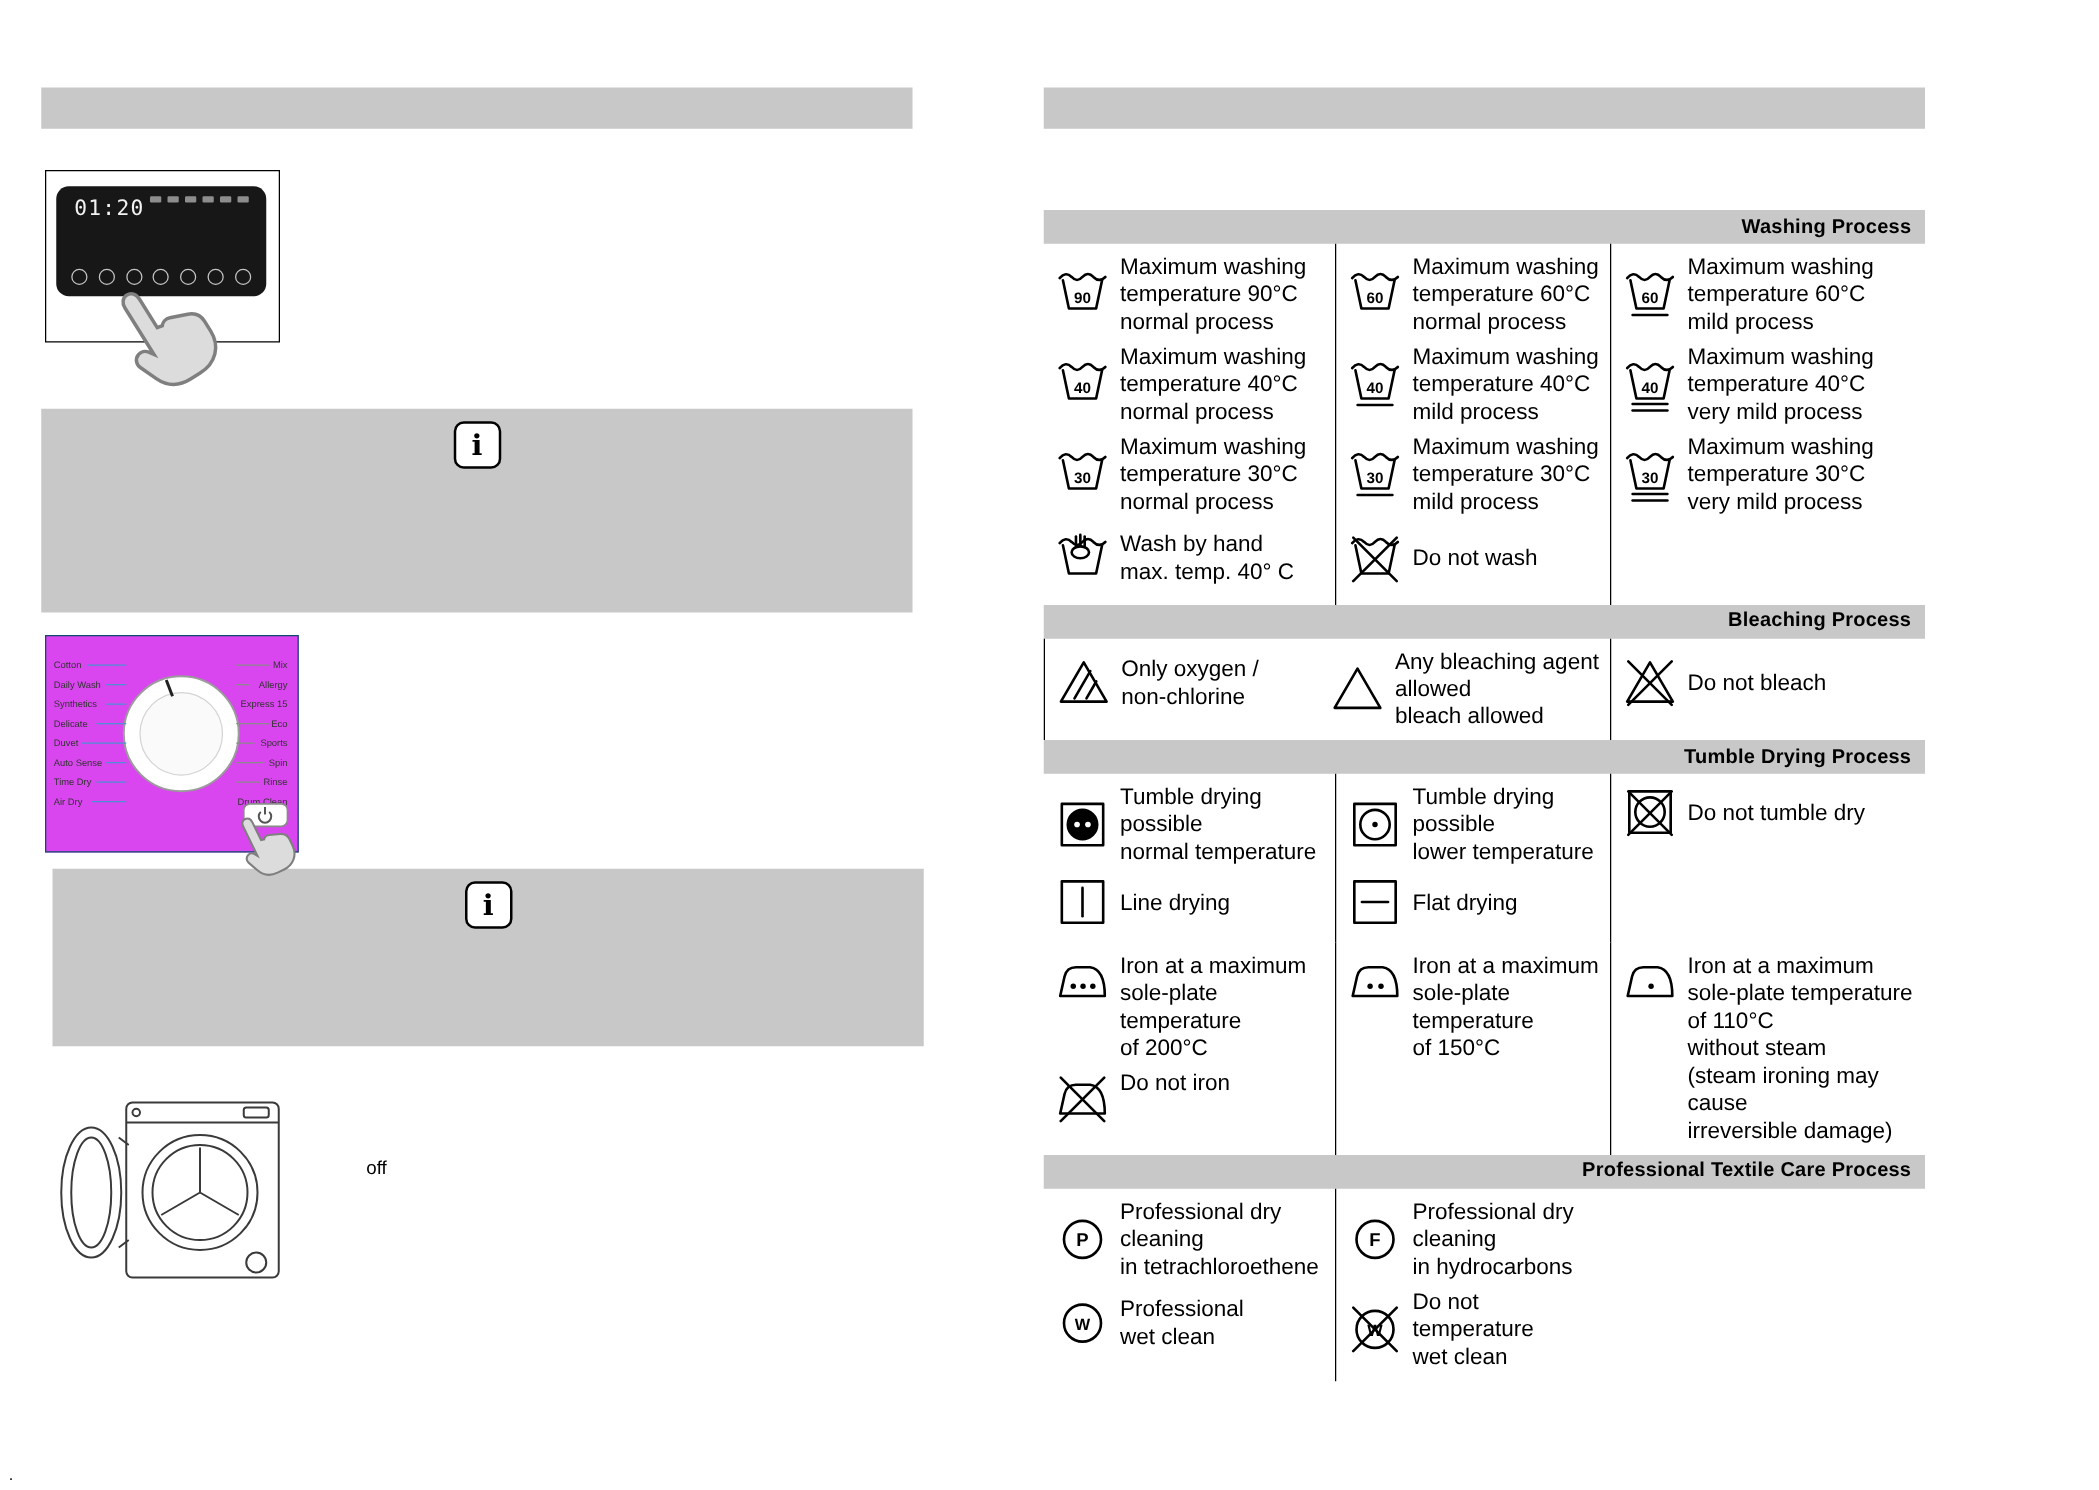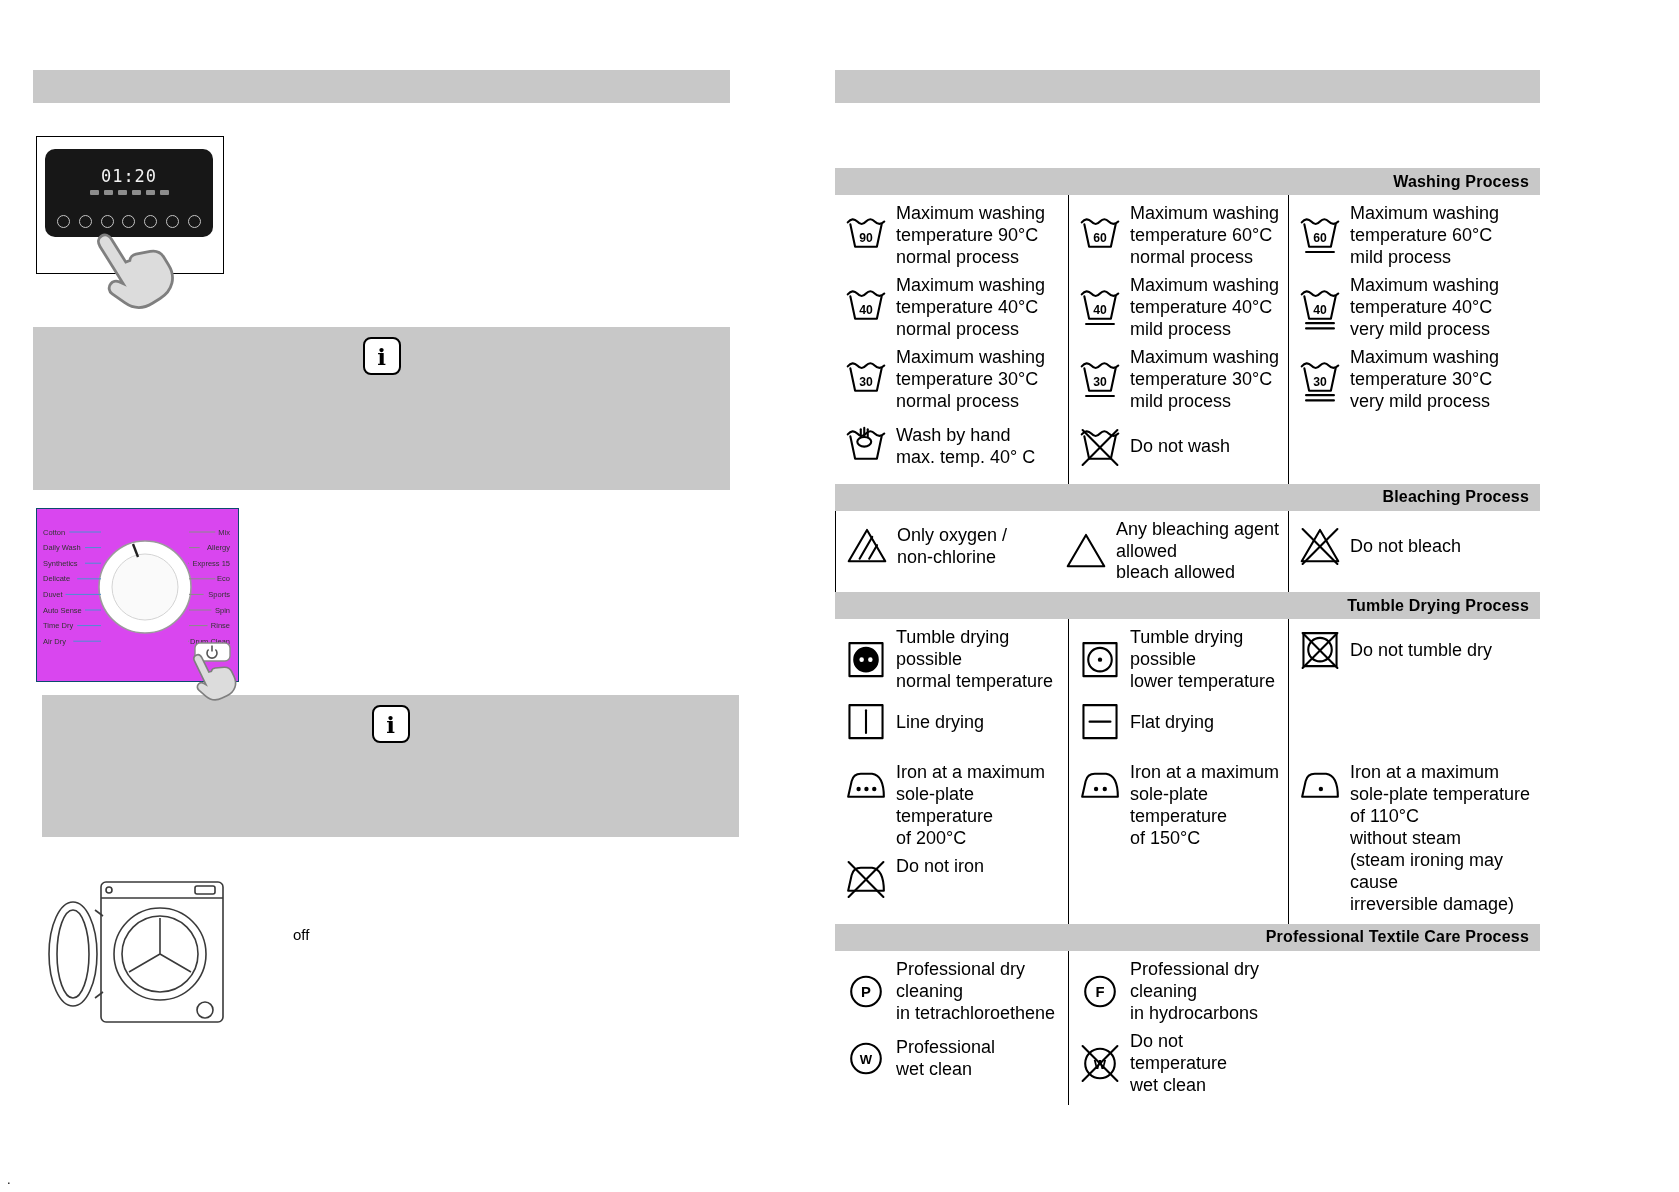--- a/index.html
+++ b/index.html
@@ -13,21 +13,21 @@
   .infobox{position:absolute;background:#c8c8c8;z-index:1}
   .box1{left:33px;top:327px;width:697px;height:163px}
   .box2{left:42px;top:695px;width:697px;height:142px}
   .info-icon{width:34px;height:34px;margin:10px auto 0;border:2.2px solid #000;border-radius:8px;
              background:#fff;display:flex;align-items:center;justify-content:center;
              font-family:"DejaVu Serif",serif;font-weight:bold;font-size:23px;line-height:1}
 
   .panel-illu{position:absolute;left:36px;top:136px;width:186px;height:136px;border:1px solid #000;background:#fff}
   .panel-dark{position:absolute;left:8px;top:12px;width:168px;height:88px;background:#171717;border-radius:10px}
   .panel-display{position:absolute;left:20px;top:8px;width:128px;height:46px;display:flex;
-                 flex-direction:column;align-items:center;justify-content:center;gap:4px}
+                 flex-direction:row;align-items:flex-start;justify-content:center;gap:4px}
   .disp-time{color:#f2f2f2;font-family:"DejaVu Sans Mono",monospace;font-size:17px;letter-spacing:1px}
   .disp-icons{display:flex;gap:5px}
   .disp-icons i{width:9px;height:5px;background:#8d8d8d;border-radius:1px}
   .panel-buttons{position:absolute;left:12px;right:12px;bottom:9px;display:flex;
                  justify-content:space-between;align-items:center}
   .panel-buttons i{width:11px;height:11px;border:1.4px solid #c4c4c4;border-radius:50%}
 
   .hand{position:absolute;z-index:3}
   .hand svg{display:block;width:100%;height:auto}
   .hand-panel{left:56px;top:82px;width:84px;transform:rotate(-32deg)}

